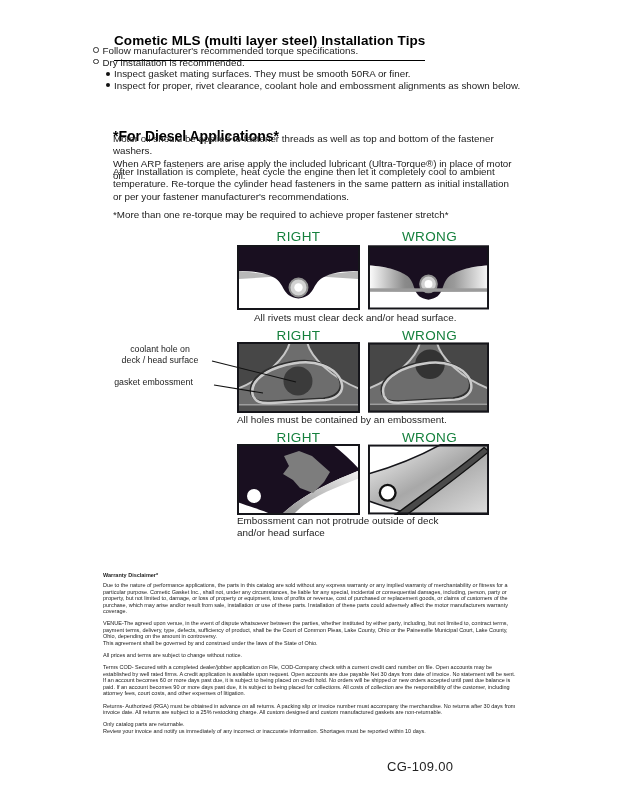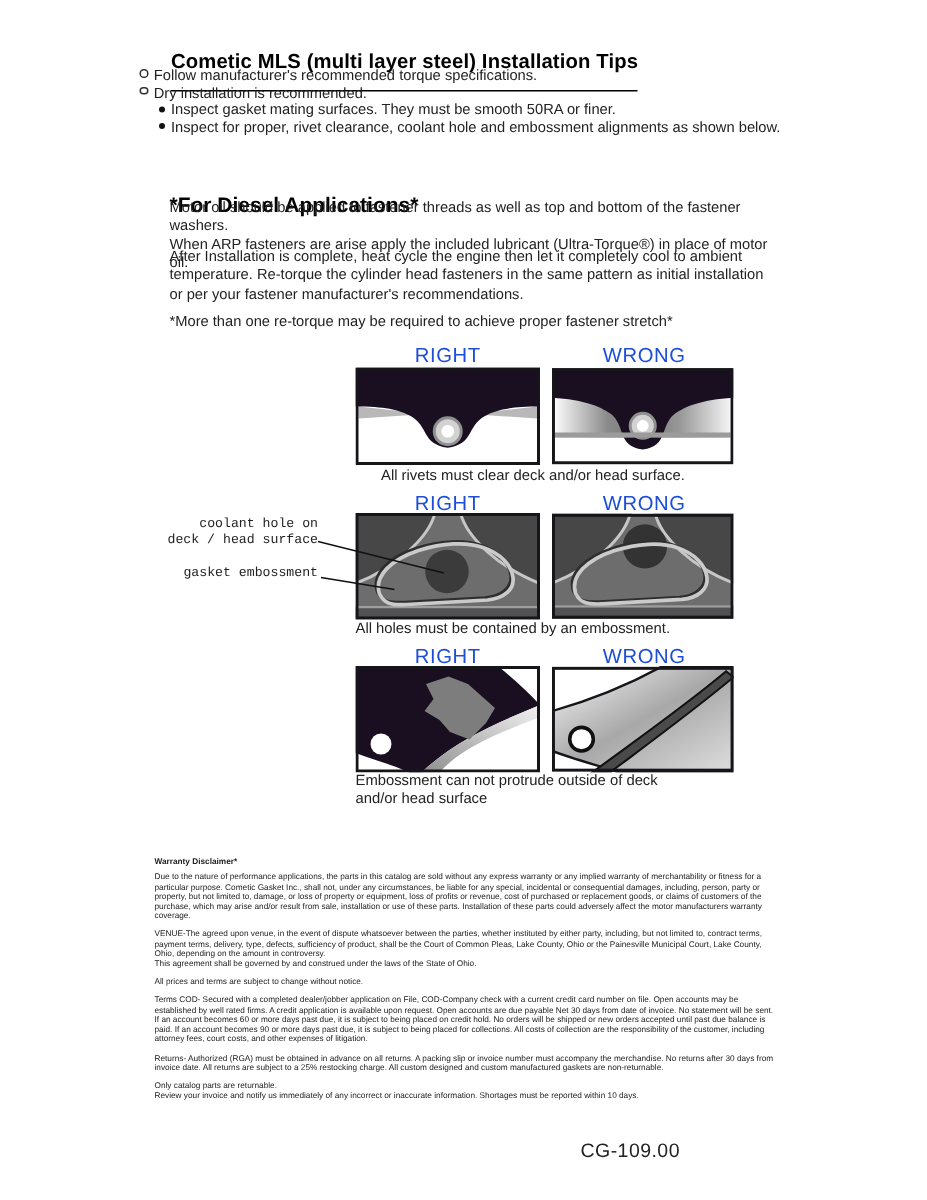--- a/index.html
+++ b/index.html
@@ -13,23 +13,23 @@
   .ring{display:inline-block;width:3.5px;height:3.5px;border:1px solid #333;border-radius:50%;
         margin-right:4px;vertical-align:1.5px;}
   .dot{display:inline-block;width:4px;height:4px;background:#111;border-radius:50%;
        margin-right:4px;vertical-align:1.5px;}
   .sub{margin-left:13px;}
   .diesel-h{left:113px;top:116px;font-size:14px;font-weight:bold;color:#000;}
   .para{width:402px;font-size:9.8px;line-height:12.4px;white-space:pre-line;color:#222;margin:0;}
   .p1{left:113px;top:133px;}
   .p2{left:113px;top:166px;}
   .p3{left:113px;top:209px;}
-  .dg-label{width:123px;text-align:center;font-size:13.5px;color:#1d4ed8;letter-spacing:0.4px;}
+  .dg-label{width:123px;text-align:center;font-size:13.5px;color:#15803d;letter-spacing:0.4px;}
   .dg-caption{font-size:9.9px;line-height:11.5px;color:#222;white-space:pre-line;}
-  .ann{font-size:8.8px;line-height:10.8px;color:#222;text-align:right;white-space:pre-line;font-family:Liberation Mono, monospace;}
+  .ann{font-size:8.8px;line-height:10.8px;color:#222;text-align:center;white-space:pre-line;}
   .smallprint{left:103px;top:572px;width:413px;font-size:5.5px;line-height:6.4px;color:#222;}
   .smallprint p{margin:0 0 6px 0;white-space:pre-line;}
   .smallprint .sp-h{font-weight:bold;margin-bottom:4px;}
   .pagenum{left:387px;top:759px;font-size:13px;color:#222;letter-spacing:0.3px;}
   svg.dg{position:absolute;display:block;}
 </style>
 </head>
 <body>
 
 <div class="page">

